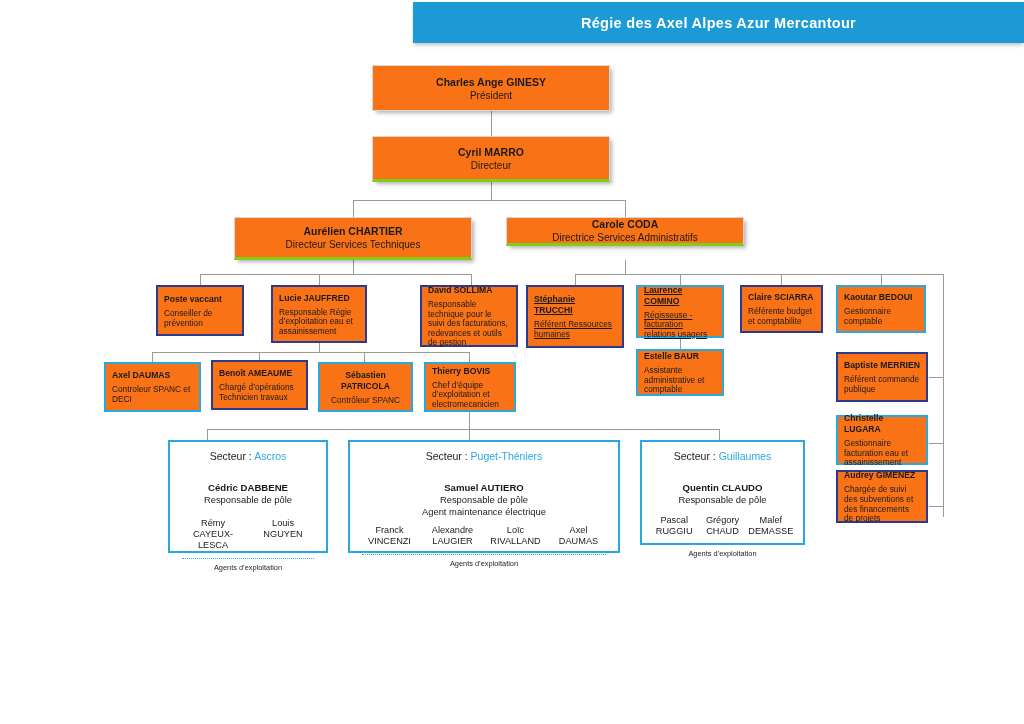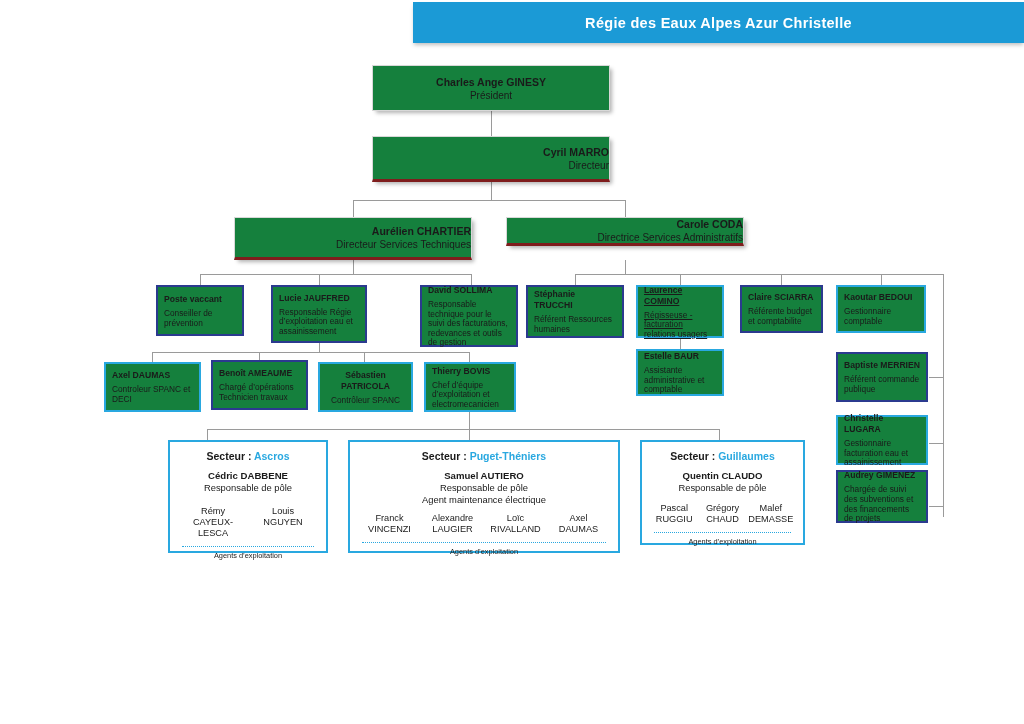--- a/index.html
+++ b/index.html
@@ -21,49 +21,49 @@
     display:flex;align-items:center;justify-content:center;
     box-shadow:0 3px 4px -1px rgba(0,0,0,.25);
   }
   .header-bar .title{
     color:#ffffff;font-size:14.5px;font-weight:bold;letter-spacing:.3px;
     text-align:center;
   }
 
   
   .node{
-    position:absolute;background:#15803d;box-sizing:border-box;
+    position:absolute;background:#f97316;box-sizing:border-box;
     display:flex;flex-direction:column;justify-content:center;
   }
   .node .nm{font-weight:bold;}
   .node .rl{font-weight:normal;}
 
   
   .topnode{
     border:1px solid #d8d8d8;
     box-shadow:3px 3px 4px -1px rgba(0,0,0,.30);
     align-items:center;text-align:center;
   }
   .topnode .nm{font-size:10.5px;line-height:14px;}
   .topnode .rl{font-size:10px;line-height:13px;}
-  .navybase{border-bottom:3px solid #7f1d1d;align-items:flex-end;}
+  .navybase{border-bottom:3px solid #84cc16;}
 
   
   .obox{border:2px solid #2b3a8f;padding:5px 6px 4px 6px;}
   .obox.lt{border-color:#29a8e0;}
   .obox .nm{font-size:8.6px;line-height:11px;margin-bottom:4px;}
   .obox .rl{font-size:8.3px;line-height:9.6px;}
   .obox.ctr{text-align:center;align-items:center;}
 
   
   .sector{
     position:absolute;background:#ffffff;box-sizing:border-box;
     border:2px solid #29a8e0;padding:7px 8px 5px 8px;text-align:center;
   }
-  .sector .sec-head{font-size:10.5px;font-weight:bold;line-height:14px;margin-bottom:7px;}
+  .sector .sec-head{font-size:10.5px;font-weight:normal;line-height:14px;margin-bottom:19px;}
   .sector .sec-head .sec-name{color:#29a8e0;}
   .sector .lead-name{font-size:9.6px;font-weight:bold;line-height:12px;}
   .sector .lead-role{font-size:9.4px;line-height:11.5px;}
   .sector .agents{display:flex;justify-content:space-around;align-items:flex-start;margin-top:12px;}
   .sector .agent{font-size:9.2px;line-height:11px;white-space:pre-line;flex:1;}
   .sector .sep{border-top:1px dotted #29a8e0;margin:7px 4px 4px 4px;}
   .sector .cap{font-size:7.4px;line-height:10px;color:#222;}
 
   
   .ln{position:absolute;background:#9a9a9a;}
@@ -72,21 +72,21 @@
 
   
   .footer{position:absolute;left:0;top:618px;width:1024px;height:106px;}
 </style>
 </head>
 <body>
 
 <div id="stage">
 
   <div class="header-bar">
-    <span class="title">Régie des Eaux Alpes Azur Christelle</span>
+    <span class="title">Régie des Axel Alpes Azur Mercantour</span>
   </div>
 
   <div class="ln lnv" style="left:491px;top:111px;height:25px;"></div>
 
   <div class="ln lnv" style="left:491px;top:182px;height:18px;"></div>
   <div class="ln lnh" style="left:353px;top:200px;width:272px;"></div>
   <div class="ln lnv" style="left:353px;top:200px;height:17px;"></div>
   <div class="ln lnv" style="left:625px;top:200px;height:17px;"></div>
 
   <div class="ln lnv" style="left:353px;top:260px;height:14px;"></div>
@@ -149,21 +149,21 @@
   <div class="node obox" style="left:271px;top:285px;width:96px;height:58px;">
     <div class="nm">Lucie JAUFFRED</div>
     <div class="rl">Responsable Régie d’exploitation eau et assainissement</div>
   </div>
 
   <div class="node obox" style="left:420px;top:285px;width:98px;height:62px;">
     <div class="nm">David SOLLIMA</div>
     <div class="rl">Responsable technique pour le suivi des facturations, redevances et outils de gestion</div>
   </div>
 
-  <div class="node obox" style="left:526px;top:285px;width:98px;height:53px;">
+  <div class="node obox" style="left:526px;top:285px;width:98px;height:63px;text-decoration:underline;">
     <div class="nm">Stéphanie TRUCCHI</div>
     <div class="rl">Référent Ressources humaines</div>
   </div>
 
   <div class="node obox lt" style="left:636px;top:285px;width:88px;height:53px;text-decoration:underline;">
     <div class="nm">Laurence COMINO</div>
     <div class="rl">Régisseuse - facturation relations usagers</div>
   </div>
 
   <div class="node obox" style="left:740px;top:285px;width:83px;height:48px;">

